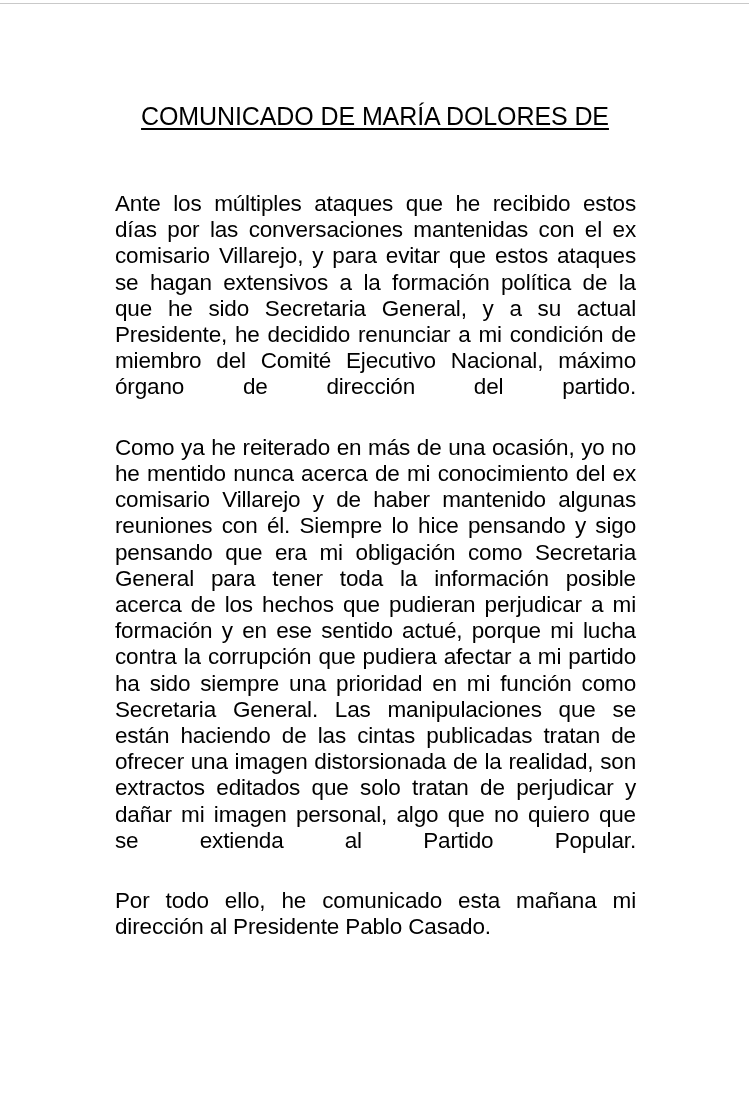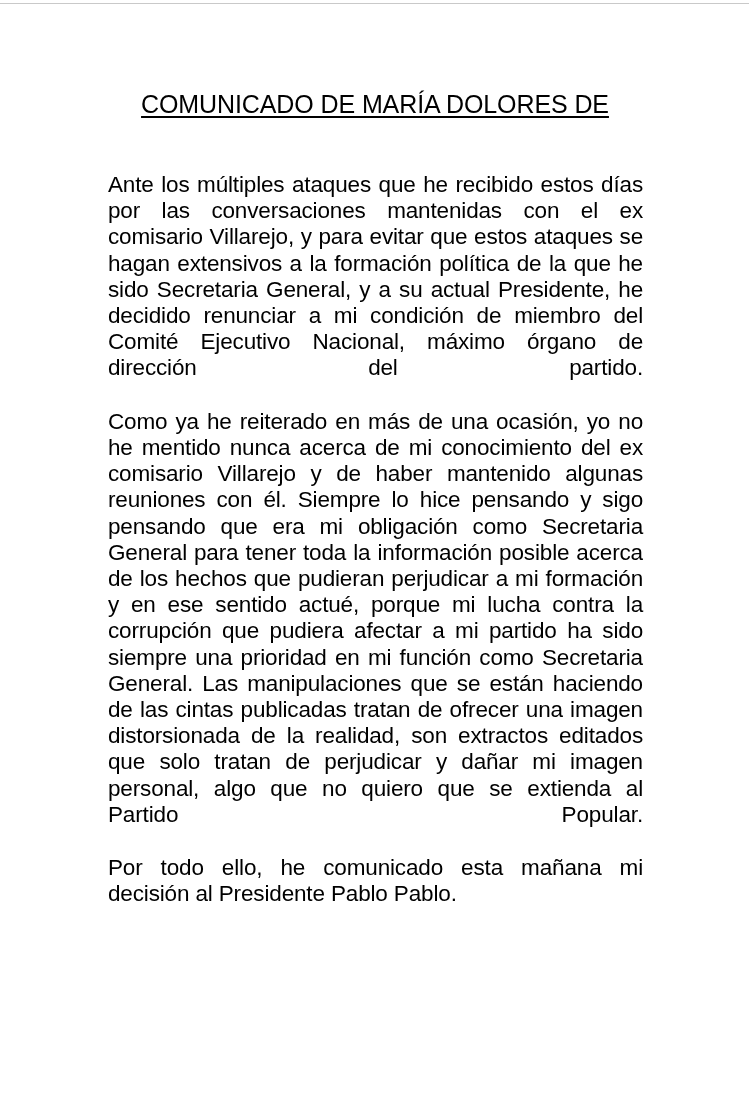--- a/index.html
+++ b/index.html
@@ -22,21 +22,21 @@
     position: absolute;
     top: 3px;
     left: 0;
     width: 749px;
     height: 1px;
     background: #c9c9c9;
   }
 
   #page {
     position: absolute;
-    top: 4px;
+    top: 16px;
     left: 0;
     width: 749px;
     height: 782px;
     box-sizing: border-box;
   }
 
   #doc-title {
     position: absolute;
     left: 107px;
     top: 85px;
@@ -56,21 +56,21 @@
   }
 
   #body-block {
     position: absolute;
     left: 107px;
     top: 167px;
     width: 537px;
   }
 
   .para {
-    margin: 1px;
+    margin: 8px;
     padding: 0;
     text-align: justify;
     text-justify: inter-word;
     font-size: 22.5px;
     line-height: 26.2px;
     letter-spacing: -0.15px;
     word-spacing: 0px;
     color: #000;
     hyphens: none;
   }
@@ -91,16 +91,16 @@
 
 <div id="page">
 
   <div id="doc-title">
     <span class="title-line">COMUNICADO DE MARÍA DOLORES DE</span><br>
   </div>
 
   <div id="body-block">
     <p class="para">Ante los múltiples ataques que he recibido estos días por las conversaciones mantenidas con el ex comisario Villarejo, y para evitar que estos ataques se hagan extensivos a la formación política de la que he sido Secretaria General, y a su actual Presidente, he decidido renunciar a mi condición de miembro del Comité Ejecutivo Nacional, máximo órgano de dirección del partido.</p>
     <p class="para">Como ya he reiterado en más de una ocasión, yo no he mentido nunca acerca de mi conocimiento del ex comisario Villarejo y de haber mantenido algunas reuniones con él. Siempre lo hice pensando y sigo pensando que era mi obligación como Secretaria General para tener toda la información posible acerca de los hechos que pudieran perjudicar a mi formación y en ese sentido actué, porque mi lucha contra la corrupción que pudiera afectar a mi partido ha sido siempre una prioridad en mi función como Secretaria General. Las manipulaciones que se están haciendo de las cintas publicadas tratan de ofrecer una imagen distorsionada de la realidad, son extractos editados que solo tratan de perjudicar y dañar mi imagen personal, algo que no quiero que se extienda al Partido Popular.</p>
-    <p class="para last-ragged">Por todo ello, he comunicado esta mañana mi decisión al Presidente Pablo Pablo.</p>
+    <p class="para last-ragged">Por todo ello, he comunicado esta mañana mi dirección al Presidente Pablo Casado.</p>
   </div>
 
 </div>
 
 </body></html>

